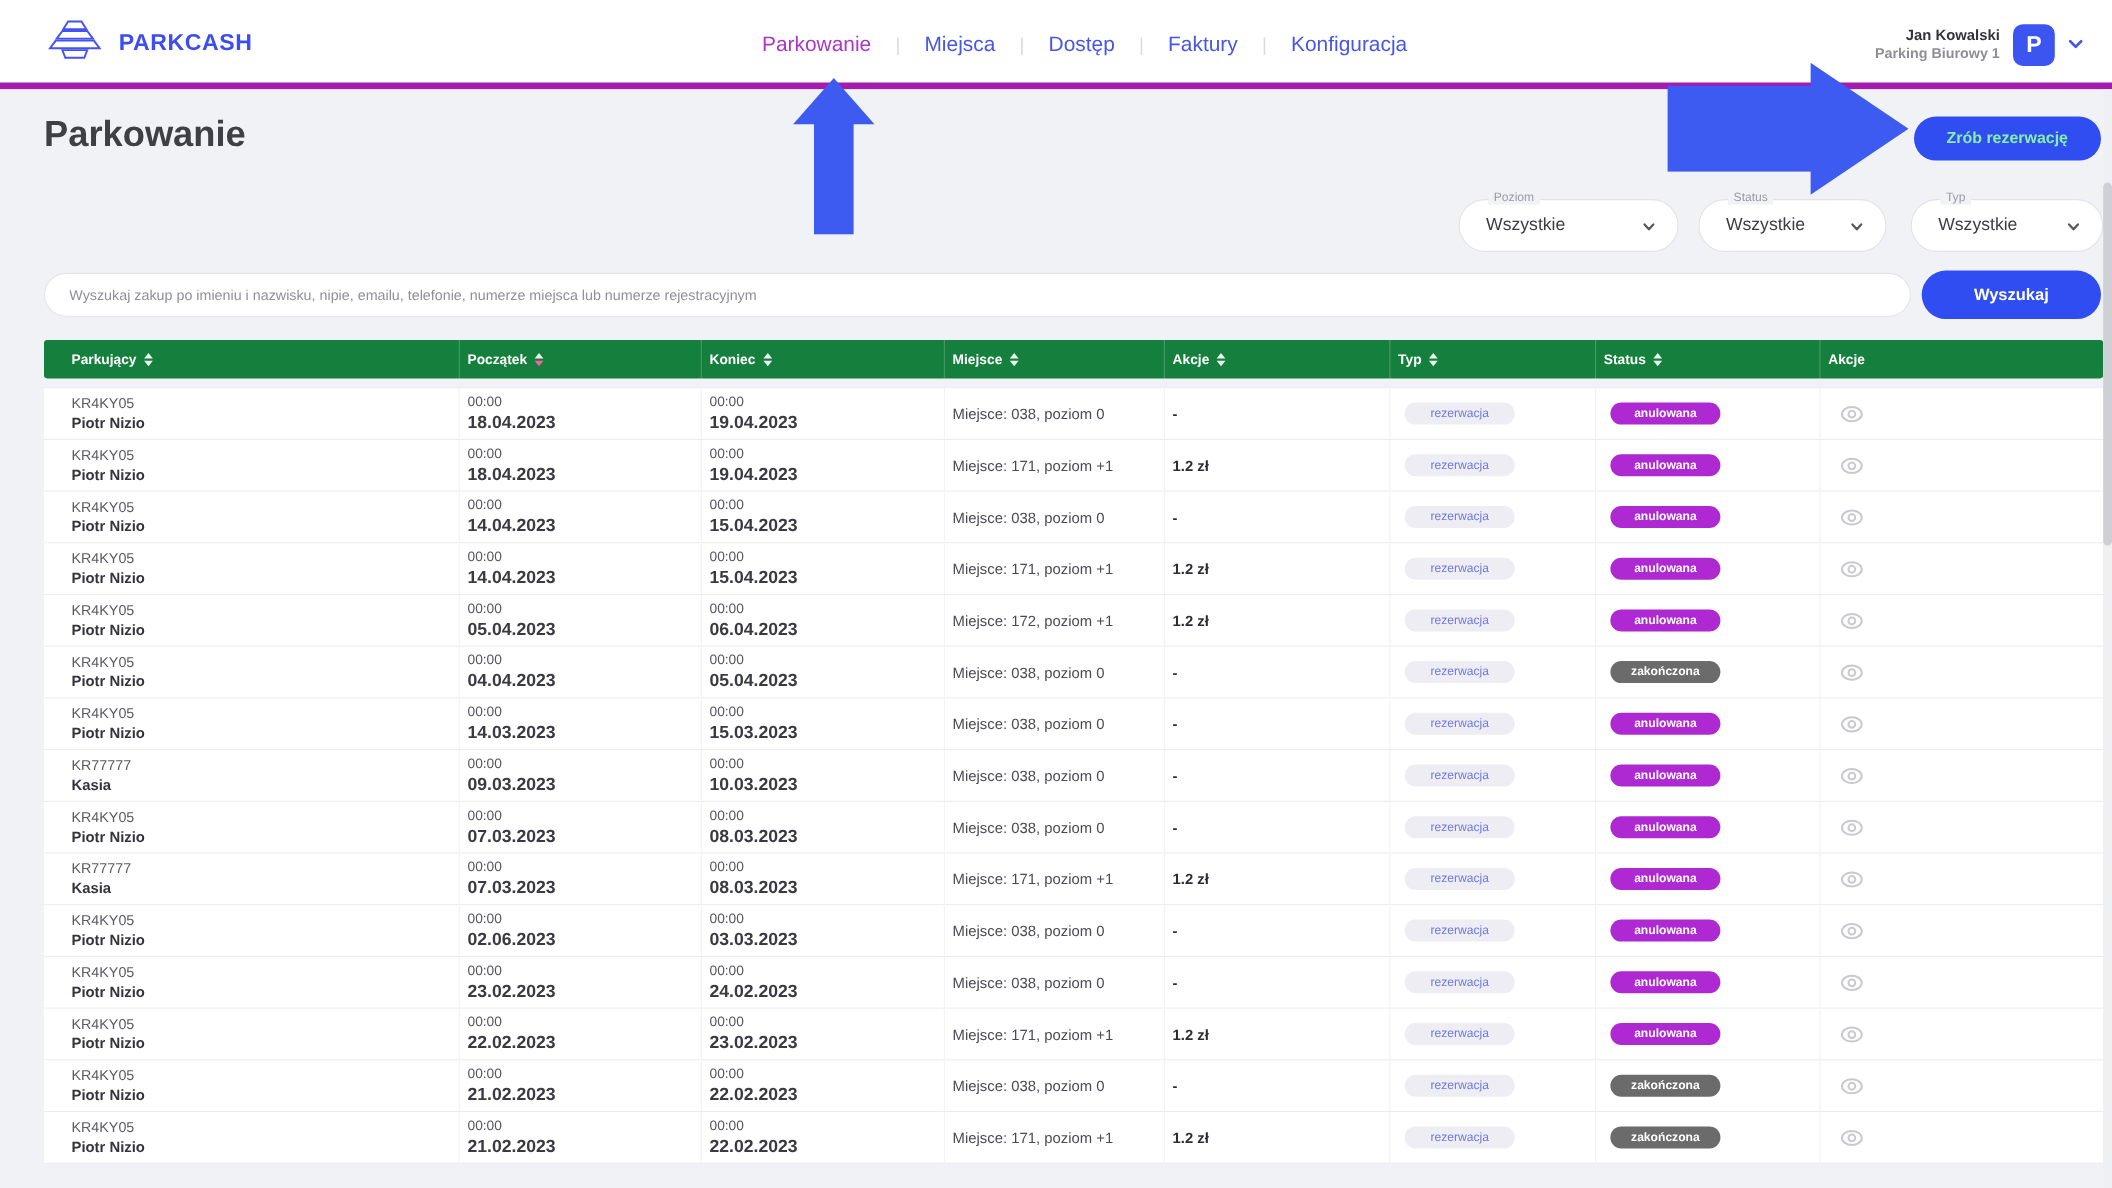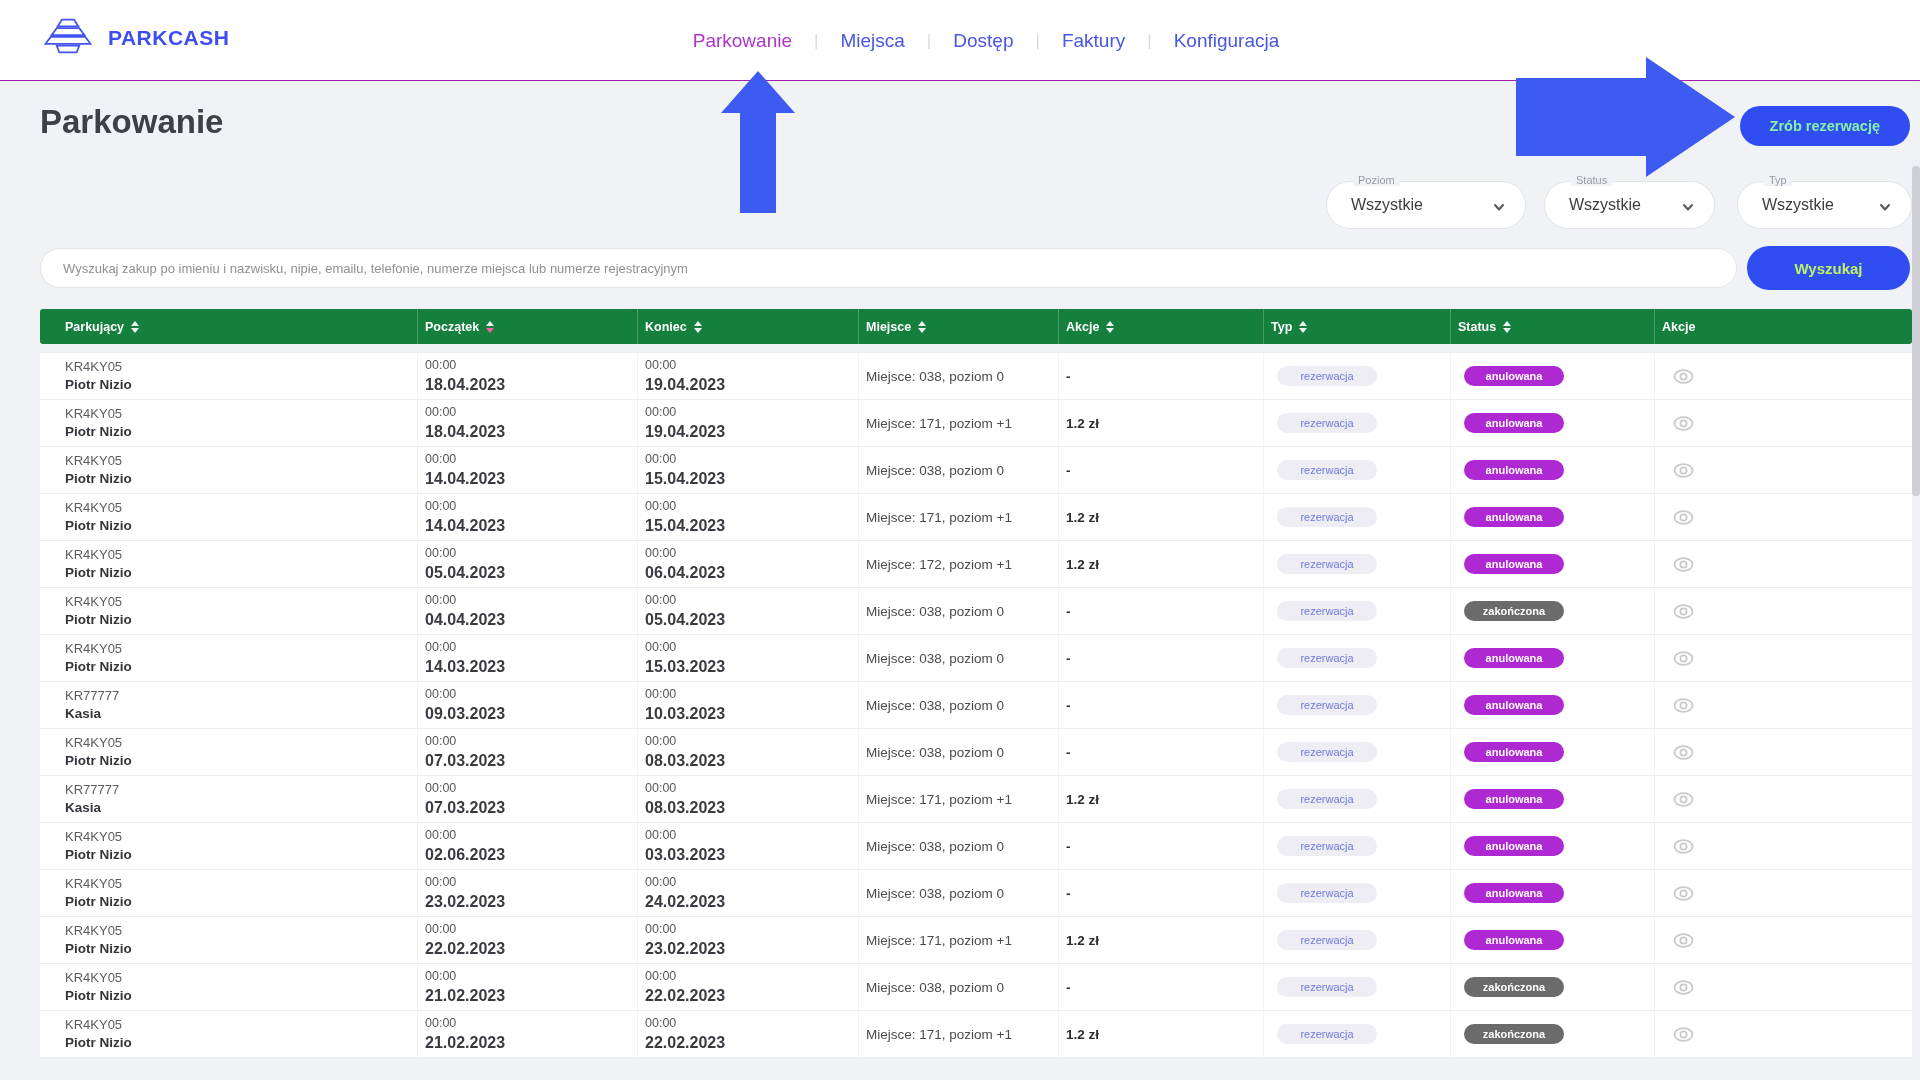--- a/index.html
+++ b/index.html
@@ -2,21 +2,21 @@
 <html><head>
 <meta charset="utf-8">
 <style>
   * { margin:0; padding:0; box-sizing:border-box; }
   html,body { width:1920px; height:1080px; overflow:hidden; background:#f1f2f6;
     font-family:"Liberation Sans", sans-serif; }
   #app { position:relative; width:1920px; height:1080px; }
 
   
   .topbar { position:absolute; top:0; left:0; width:1920px; height:81px; background:#ffffff;
-    border-bottom:1px solid #a21caf; z-index:5; }
+    border-bottom:6px solid #a21caf; z-index:5; }
   .brand { position:absolute; left:42px; top:14px; display:flex; align-items:center; gap:14px; }
   .brand-name { font-size:21px; font-weight:bold; letter-spacing:0.5px; color:#3d4df2; }
   .mainnav { position:absolute; top:0; left:50%; transform:translateX(-50%); margin-left:26px;
     height:81px; display:flex; align-items:center; }
   .nav-item { font-size:19px; color:#4756e6; padding:0 4px; cursor:pointer; white-space:nowrap; }
   .nav-item.active { color:#ac36c9; }
   .nav-sep { color:#d9dae0; font-size:17px; margin:0 18px; }
   .userbox { position:absolute; right:26px; top:0; height:81px; display:flex; align-items:center; gap:12px; }
   .usertext { text-align:right; line-height:1.3; }
   .user-name { font-size:13.5px; font-weight:bold; color:#33343a; }
@@ -42,21 +42,21 @@
   #filter-poziom { left:1326px; width:200px; }
   #filter-status { left:1544px; width:171px; }
   #filter-typ    { left:1737px; width:175px; }
 
   
   .search-input { position:absolute; left:40px; top:248px; width:1697px; height:40px;
     border:1px solid #e4e5ea; border-radius:20px; background:#fff; padding:0 22px;
     font-size:13px; color:#3c3d44; font-family:inherit; }
   .search-input::placeholder { color:#8f9097; }
   .search-btn { position:absolute; right:10px; top:246px; height:44px; width:163px; border:none;
-    border-radius:22px; background:#2f4df0; color:#bef264; font-size:15px; font-weight:bold;
+    border-radius:22px; background:#2f4df0; color:#ffffff; font-size:15px; font-weight:bold;
     font-family:inherit; cursor:pointer; }
 
   
   .tablewrap { position:absolute; left:40px; top:309px; width:1872px; }
   .thead { display:flex; height:35px; background:#15803d; border-radius:3px; align-items:center; }
   .th { display:flex; align-items:center; gap:7px; color:#fff; font-size:12.5px; font-weight:bold;
     height:100%; padding-left:7px; cursor:pointer; }
   .th:first-child { padding-left:25px; cursor:default; }
   .th + .th { border-left:1px solid rgba(255,255,255,0.22); }
   .sorticon { display:flex; flex-direction:column; gap:2px; }
@@ -124,20 +124,32 @@
       <span class="nav-sep">|</span>
       <span class="nav-item">Miejsca</span>
       <span class="nav-sep">|</span>
       <span class="nav-item">Dostęp</span>
       <span class="nav-sep">|</span>
       <span class="nav-item">Faktury</span>
       <span class="nav-sep">|</span>
       <span class="nav-item">Konfiguracja</span>
     </nav>
 
+    <div class="userbox">
+      <div class="usertext">
+        <div class="user-name">Jan Kowalski</div>
+        <div class="user-space">Parking Biurowy 1</div>
+      </div>
+      <div class="avatar">P</div>
+      <span class="user-caret">
+        <svg width="14" height="10" viewBox="0 0 14 10" fill="none" stroke="#4756e6" stroke-width="2.4" stroke-linecap="round" stroke-linejoin="round">
+            <polyline points="2,2.5 7,7.5 12,2.5"></polyline>
+          </svg>
+      </span>
+    </div>
   </div>
 
   <h1 class="page-title">Parkowanie</h1>
   <button class="cta-btn">Zrób rezerwację</button>
 
   <div class="filter" id="filter-poziom">
     <span class="flabel">Poziom</span>
     <span class="fvalue">Wszystkie</span>
     <span class="fcaret">
       <svg width="12" height="12" viewBox="0 0 12 12" fill="none" stroke="#55565e" stroke-width="2" stroke-linecap="round" stroke-linejoin="round">

